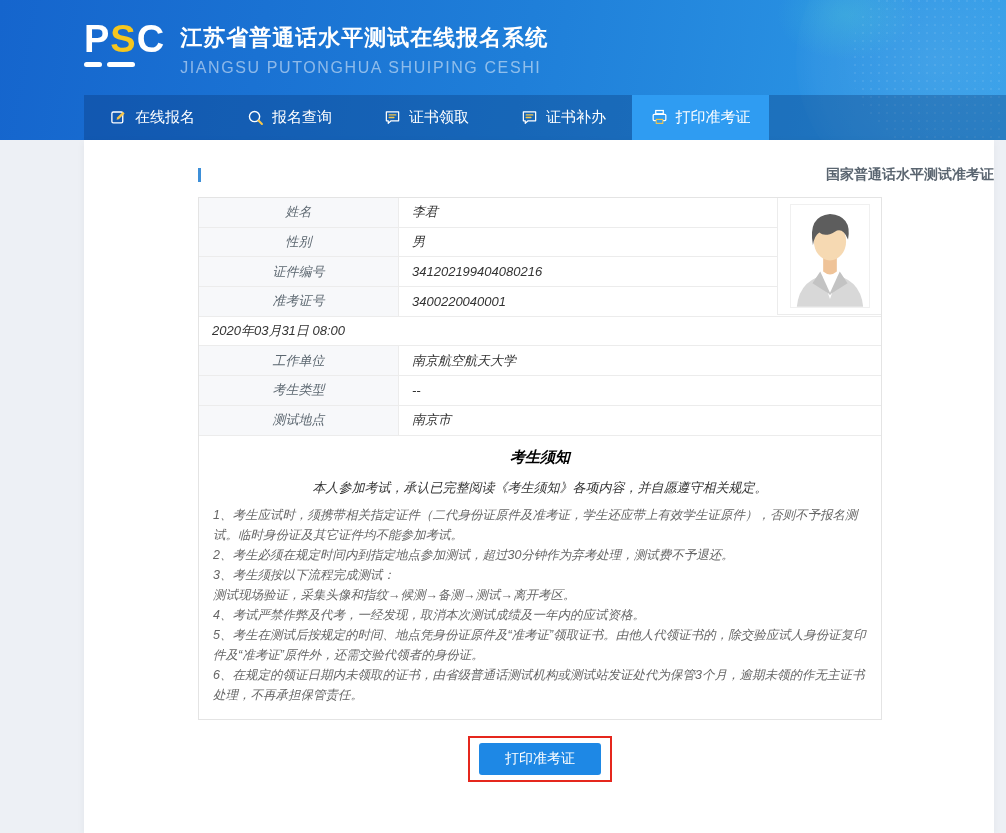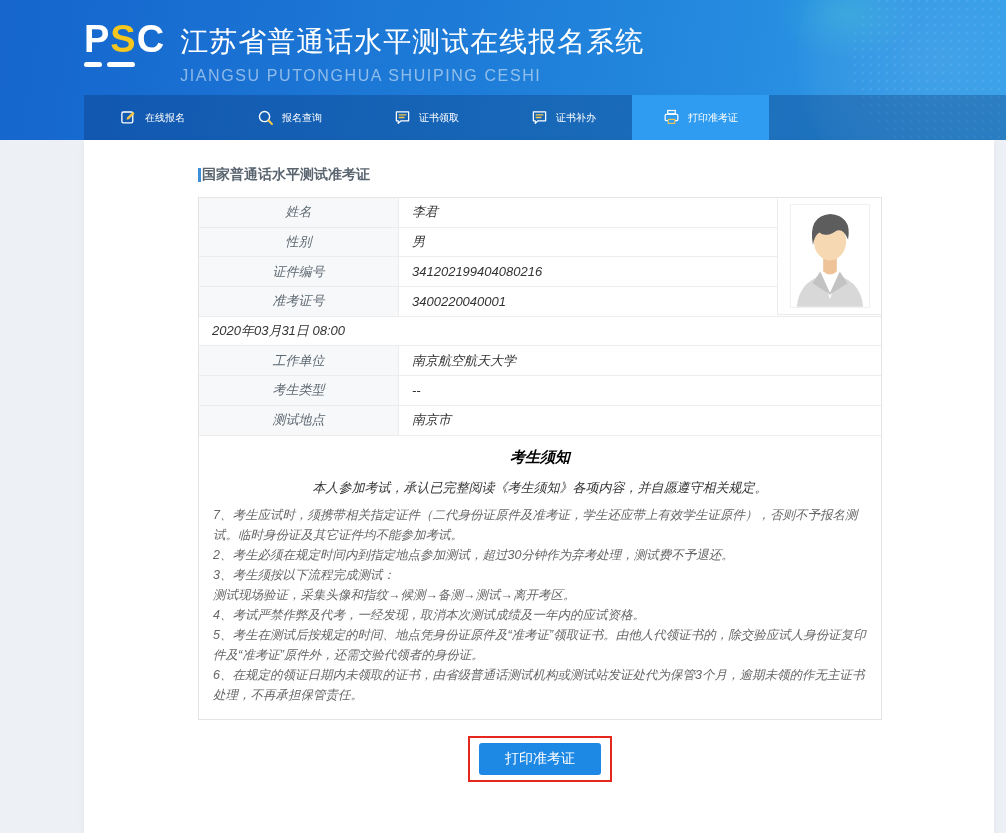--- a/index.html
+++ b/index.html
@@ -15,33 +15,33 @@
          background-size:8px 8px;opacity:.16;}
   .glow{position:absolute;right:90px;top:-30px;width:140px;height:90px;
          background:radial-gradient(ellipse,rgba(90,225,205,0.22),transparent 70%);}
   .brand{position:absolute;left:84px;top:20px;display:flex;align-items:flex-start;gap:15px;z-index:2;}
   .logo-text{font-size:38px;font-weight:bold;color:#fff;line-height:1;letter-spacing:1px;}
   .logo-text .s{color:#f5c61e;}
   .logo-bars{display:flex;gap:5px;margin-top:4px;}
   .logo-bars i{display:block;height:5px;border-radius:2.5px;background:#fff;}
   .logo-bars i:first-child{width:18px;} .logo-bars i:last-child{width:28px;}
   .titles{padding-top:3px;}
-  .app-title{color:#fff;font-size:28px;font-weight:normal;letter-spacing:1px;}
+  .app-title{color:#fff;font-size:22px;font-weight:bold;letter-spacing:1px;}
   .app-subtitle{color:rgba(255,255,255,0.5);font-size:16px;margin-top:6px;letter-spacing:1.6px;}
   .navbar{position:absolute;left:84px;right:0;bottom:0;height:45px;z-index:2;
           background:rgba(7,48,105,0.30);display:flex;}
   .tab{width:137px;display:flex;align-items:center;justify-content:center;gap:8px;
-       color:#fff;font-size:10px;cursor:pointer;white-space:nowrap;}
+       color:#fff;font-size:15px;cursor:pointer;white-space:nowrap;}
   .tab.active{background:#2f9cf2;}
   .tab-icon{display:flex;align-items:center;}
   
   .content{position:absolute;left:84px;top:140px;width:910px;height:693px;background:#fff;
            box-shadow:0 2px 8px rgba(0,0,0,0.05);}
   .section-title{display:flex;align-items:center;gap:1px;margin:26px 0 0 114px;
-                 font-size:14px;font-weight:bold;color:#5a6570;}
+                 font-size:14px;font-weight:bold;color:#5a6570;justify-content:space-between;}
   .accent-bar{display:inline-block;width:3px;height:14px;background:#3d8fd8;}
   .info-box{position:relative;margin:13px 0 0 114px;width:684px;border:1px solid #e4e4e4;
             box-sizing:border-box;font-style:italic;}
   .row{display:flex;height:28.7px;border-bottom:1px solid #ececec;}
   .cell-label{width:199px;background:#f7f8fa;border-right:1px solid #ececec;
               display:flex;align-items:center;justify-content:center;font-size:13px;color:#5c6770;}
   .cell-value{flex:1;display:flex;align-items:center;padding-left:13px;font-size:13px;color:#333;}
   .photo-cell{position:absolute;top:0;right:0;width:103px;height:115.5px;background:#fff;
               border-left:1px solid #ececec;border-bottom:1px solid #ececec;
               display:flex;align-items:center;justify-content:center;z-index:3;}
@@ -185,21 +185,21 @@
             <ellipse cx="40" cy="37" rx="16.5" ry="19.5" fill="#f6d9b2"></ellipse>
             <path d="M22.5 41 Q17 11 40 9 Q63 11 58.5 35 Q53 22 45 27 Q35 33 29 28 Q24 31 22.5 41 Z" fill="#5d5d5d"></path>
           </svg>
         </div>
       </div>
 
       <div class="notice">
         <div class="notice-title">考生须知</div>
         <div class="notice-subtitle">本人参加考试，承认已完整阅读《考生须知》各项内容，并自愿遵守相关规定。</div>
         <div class="notice-items" id="notice-items">
-            <p class="notice-item">7、考生应试时，须携带相关指定证件（二代身份证原件及准考证，学生还应带上有效学生证原件），否则不予报名测试。临时身份证及其它证件均不能参加考试。</p>
+            <p class="notice-item">1、考生应试时，须携带相关指定证件（二代身份证原件及准考证，学生还应带上有效学生证原件），否则不予报名测试。临时身份证及其它证件均不能参加考试。</p>
             <p class="notice-item">2、考生必须在规定时间内到指定地点参加测试，超过30分钟作为弃考处理，测试费不予退还。</p>
             <p class="notice-item">3、考生须按以下流程完成测试：</p>
             <p class="notice-item">测试现场验证，采集头像和指纹→候测→备测→测试→离开考区。</p>
             <p class="notice-item">4、考试严禁作弊及代考，一经发现，取消本次测试成绩及一年内的应试资格。</p>
             <p class="notice-item">5、考生在测试后按规定的时间、地点凭身份证原件及“准考证”领取证书。由他人代领证书的，除交验应试人身份证复印件及“准考证”原件外，还需交验代领者的身份证。</p>
             <p class="notice-item">6、在规定的领证日期内未领取的证书，由省级普通话测试机构或测试站发证处代为保管3个月，逾期未领的作无主证书处理，不再承担保管责任。</p>
           </div>
       </div>
     </div>
 

